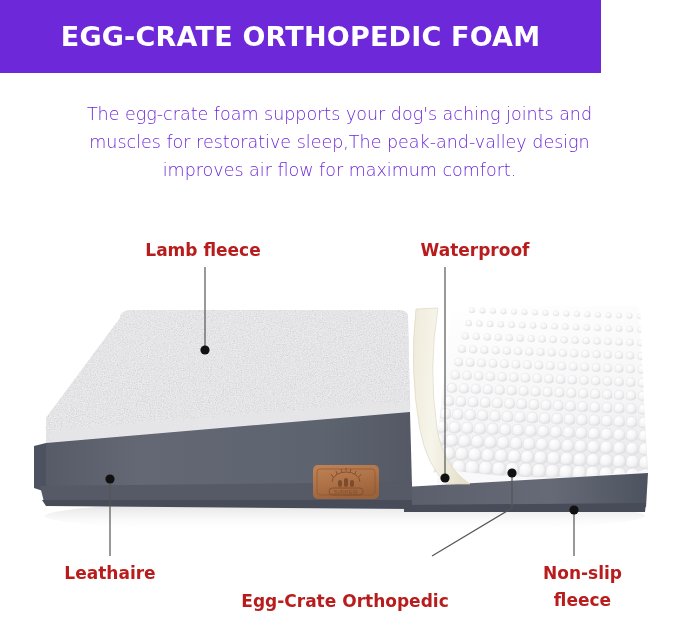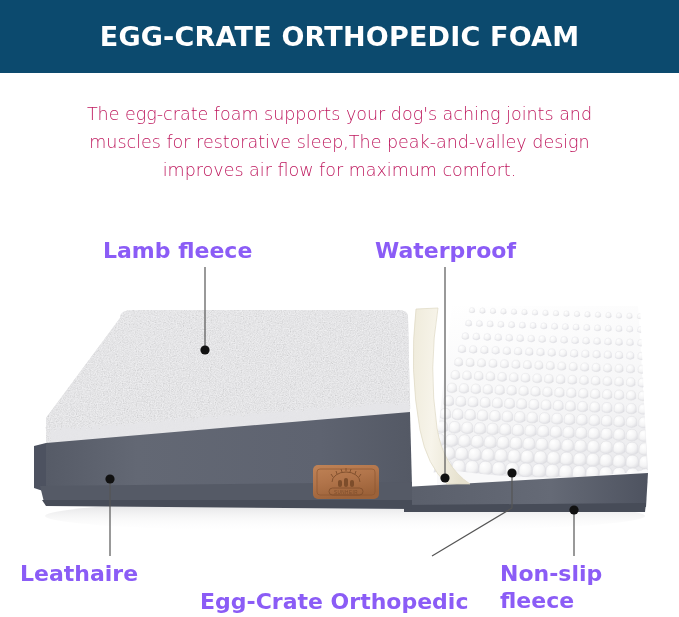--- a/index.html
+++ b/index.html
@@ -12,58 +12,58 @@
     height: 617px;
     position: relative;
     font-family: "Liberation Sans", sans-serif;
     overflow: hidden;
   }
 
   
   #header-banner {
     position: absolute;
     left: 0; top: 0;
-    width: 679px;
+    width: 601px;
     height: 73px;
-    background: #0c4a6e;
+    background: #6d28d9;
     display: flex;
     align-items: center;
     justify-content: center;
   }
   #header-title {
     color: #ffffff;
     font-size: 27px;
     font-weight: bold;
     letter-spacing: 0.2px;
     text-align: center;
     line-height: 1;
     font-family: "DejaVu Sans", sans-serif;
   }
 
   
   #subtitle {
     position: absolute;
     left: 50px; top: 100px;
     width: 579px;
     text-align: center;
-    color: #be185d;
+    color: #6d28d9;
     font-size: 17.5px;
     line-height: 28px;
     font-family: "DejaVu Sans", sans-serif;
     font-weight: 300;
   }
 
   
   .callout {
     position: absolute;
-    color: #8b5cf6;
+    color: #b91c1c;
     font-weight: bold;
-    font-size: 22px;
+    font-size: 17px;
     line-height: 27px;
-    text-align: left;
+    text-align: center;
     white-space: pre-line;
     font-family: "DejaVu Sans", sans-serif;
   }
   #label-lamb-fleece { left: 103px; top: 237px; width: 200px; }
   #label-waterproof  { left: 375px; top: 237px; width: 200px; }
   #label-leathaire   { left: 20px;  top: 560px; width: 180px; }
   #label-eggcrate    { left: 200px; top: 588px; width: 290px; }
   #label-nonslip     { left: 500px; top: 560px; width: 165px; }
 
   

